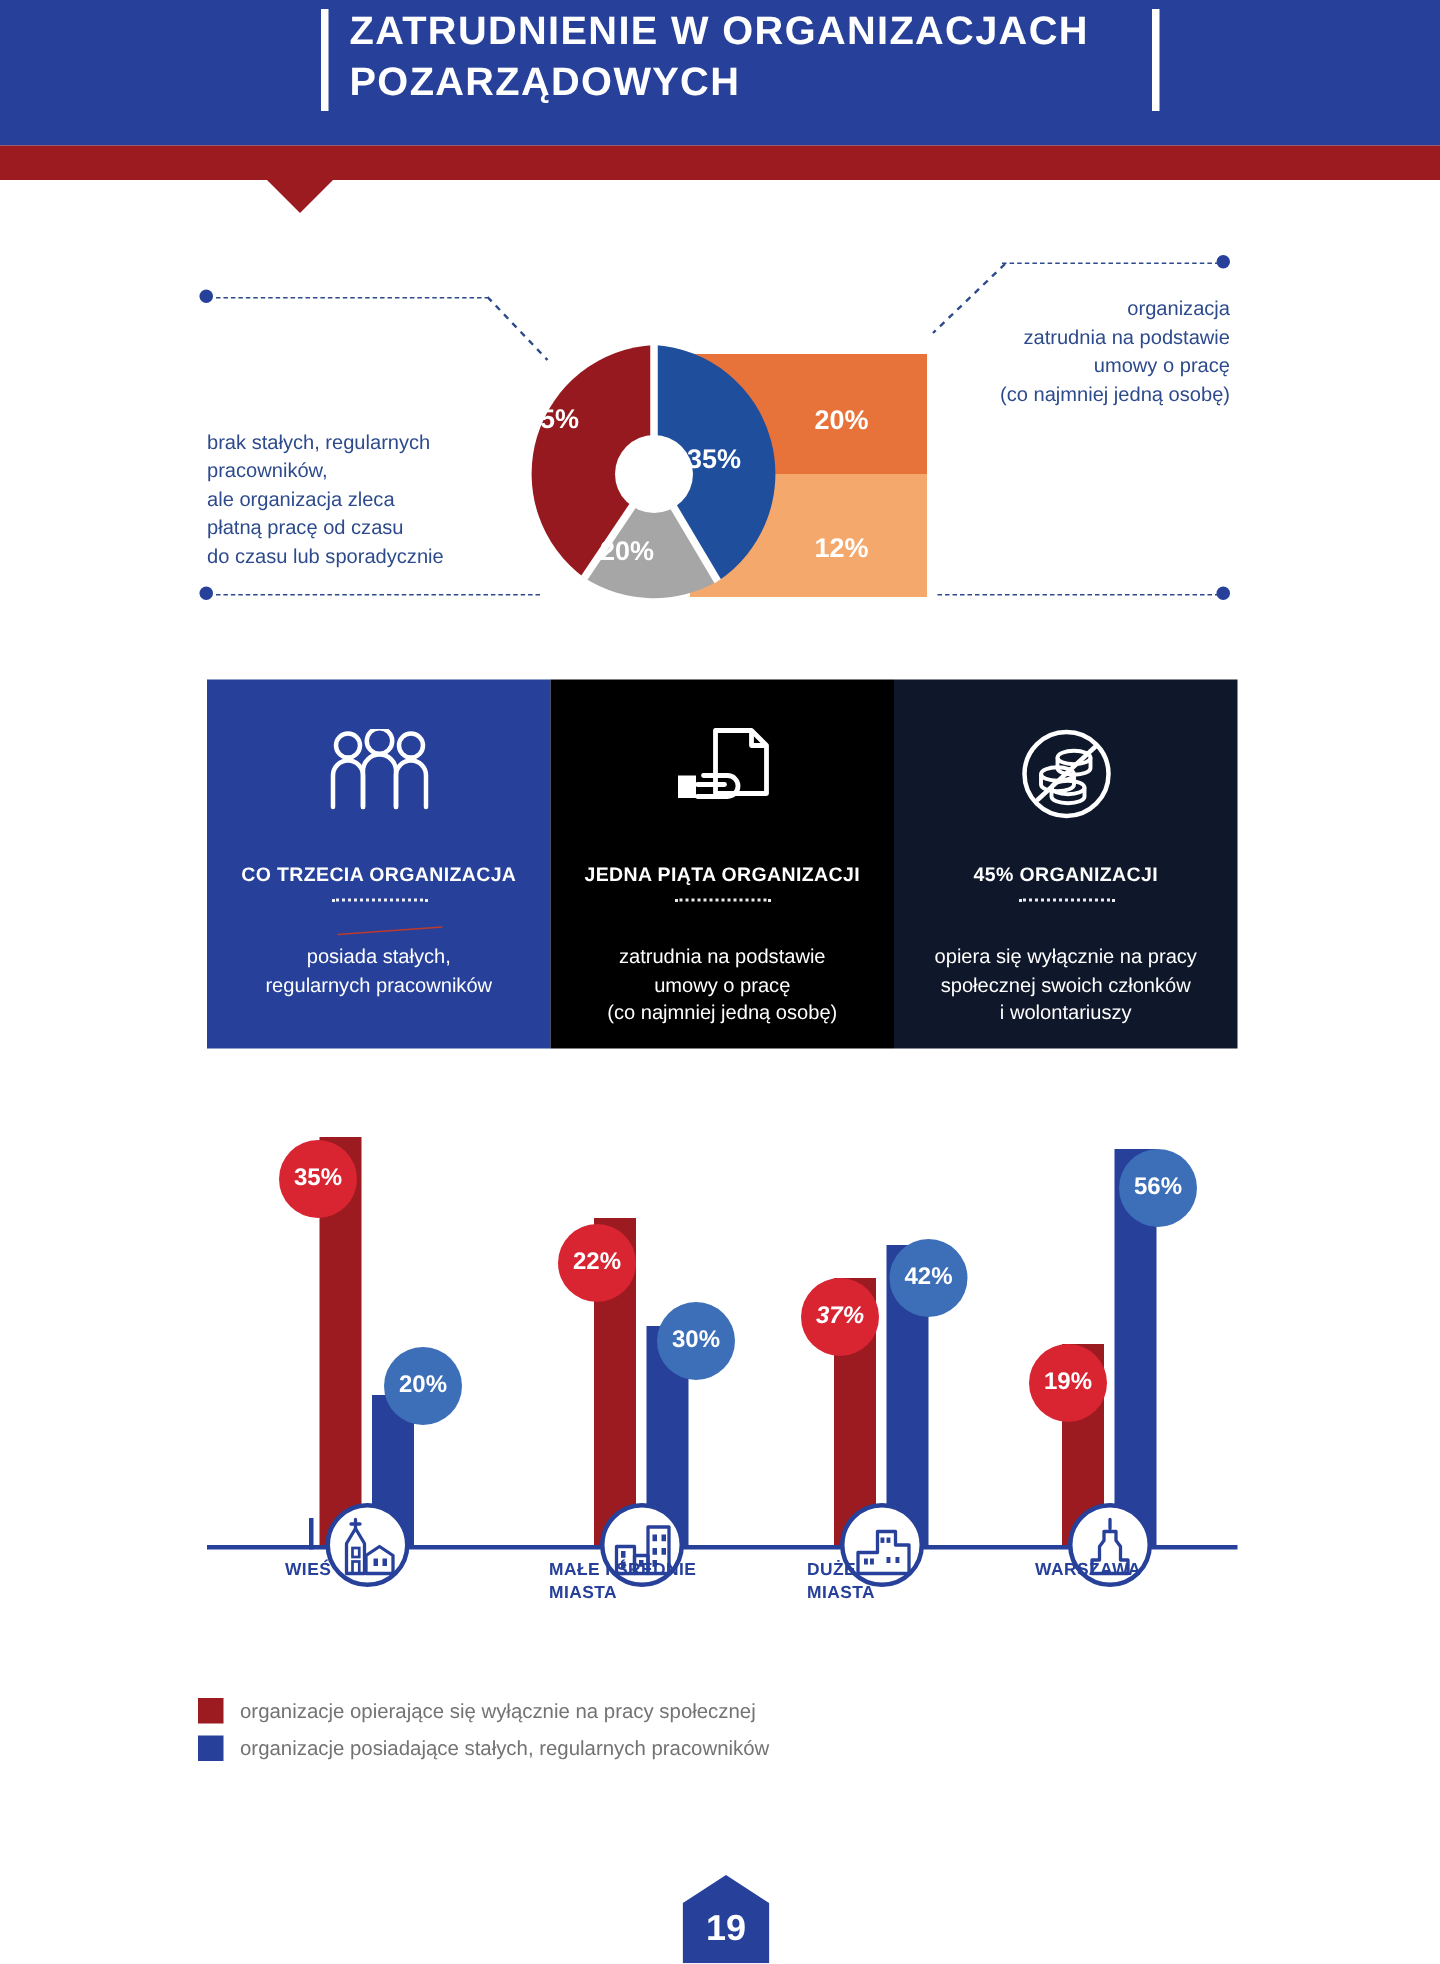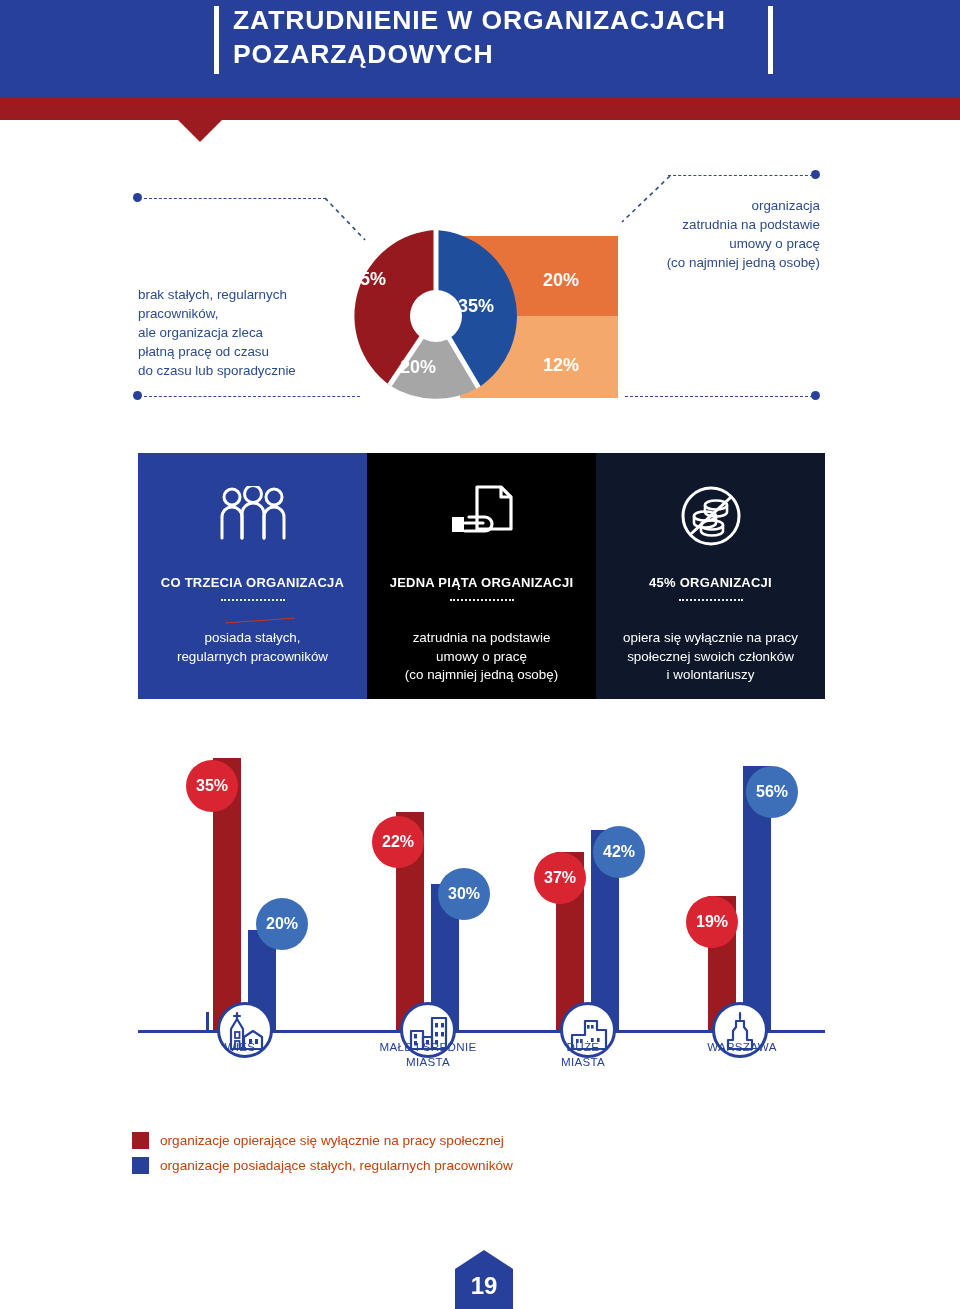--- a/index.html
+++ b/index.html
@@ -134,32 +134,32 @@
   .badge-blue { background: #3C6FB8; }
 
   .grp-icon {
     position: absolute; bottom: -8px;
     width: 56px; height: 56px; border-radius: 50%;
     background: #ffffff; border: 3px solid #27409A;
     display: flex; align-items: center; justify-content: center;
   }
 
   .cat-label {
-    position: absolute; color: #27409A; font-size: 11.6px; font-weight: normal;
-    text-align: center; letter-spacing: 0.3px; white-space: pre-line;
+    position: absolute; color: #27409A; font-size: 11.6px; font-weight: bold;
+    letter-spacing: 0.3px; white-space: pre-line;
     line-height: 1.28;
   }
 
   
   .legend { position: absolute; left: 132px; top: 1132px; width: 560px; }
   .legend-row { display: flex; align-items: center; margin-bottom: 8px; }
   .legend-sw { width: 17px; height: 17px; margin-right: 11px; flex: 0 0 auto; }
   .sw-red { background: #9C1B21; }
   .sw-blue { background: #27409A; }
-  .legend-txt { color: #c2410c; font-size: 13.6px; }
+  .legend-txt { color: #737373; font-size: 13.6px; }
 
   
   .pagenum-wrap { position: absolute; left: 455px; top: 1250px; width: 58px; height: 59px; }
   .pagenum-shape {
     position: absolute; left: 0; top: 0; width: 58px; height: 59px;
     background: #27409A;
     clip-path: polygon(50% 0%, 100% 32%, 100% 100%, 0% 100%, 0% 32%);
   }
   .pagenum-txt {
     position: absolute; left: 0; top: 22px; width: 58px; text-align: center;
@@ -335,21 +335,21 @@
         <rect x="30" y="25" width="3" height="4.5" fill="#27409A"></rect>
         <rect x="36" y="25" width="3" height="4.5" fill="#27409A"></rect>
         <rect x="30" y="33" width="3" height="4.5" fill="#27409A"></rect>
       </svg>
     </div>
     <div class="cat-label" style="left:228px; top:300px; width:124px;">MAŁE I ŚREDNIE
 MIASTA</div>
 
     <div class="bar bar-red" style="left:418px; width:28px; height:178px;"></div>
     <div class="bar bar-blue" style="left:453px; width:28px; height:200px;"></div>
-    <div class="badge badge-red" style="left:396px; top:112px; width:52px; height:52px;">37%</div>
+    <div class="badge badge-red" style="left:396px; top:112px; width:52px; height:52px;font-style:italic;">37%</div>
     <div class="badge badge-blue" style="left:455px; top:86px; width:52px; height:52px;">42%</div>
     <div class="grp-icon" style="left:422px;">
       <svg width="46" height="46" viewBox="0 0 46 46">
         <path d="M7,42 L7,28 L20,28 L20,14 L32,14 L32,23 L41,23 L41,42 Z" fill="none" stroke="#27409A" stroke-width="2.2" stroke-linejoin="round"></path>
         <rect x="22" y="18" width="2.6" height="3.6" fill="#27409A"></rect>
         <rect x="26" y="18" width="2.6" height="3.6" fill="#27409A"></rect>
         <rect x="11" y="32" width="2.6" height="4" fill="#27409A"></rect>
         <rect x="15" y="32" width="2.6" height="4" fill="#27409A"></rect>
         <rect x="26" y="31" width="2.6" height="4" fill="#27409A"></rect>
         <rect x="32" y="31" width="2.6" height="4" fill="#27409A"></rect>

